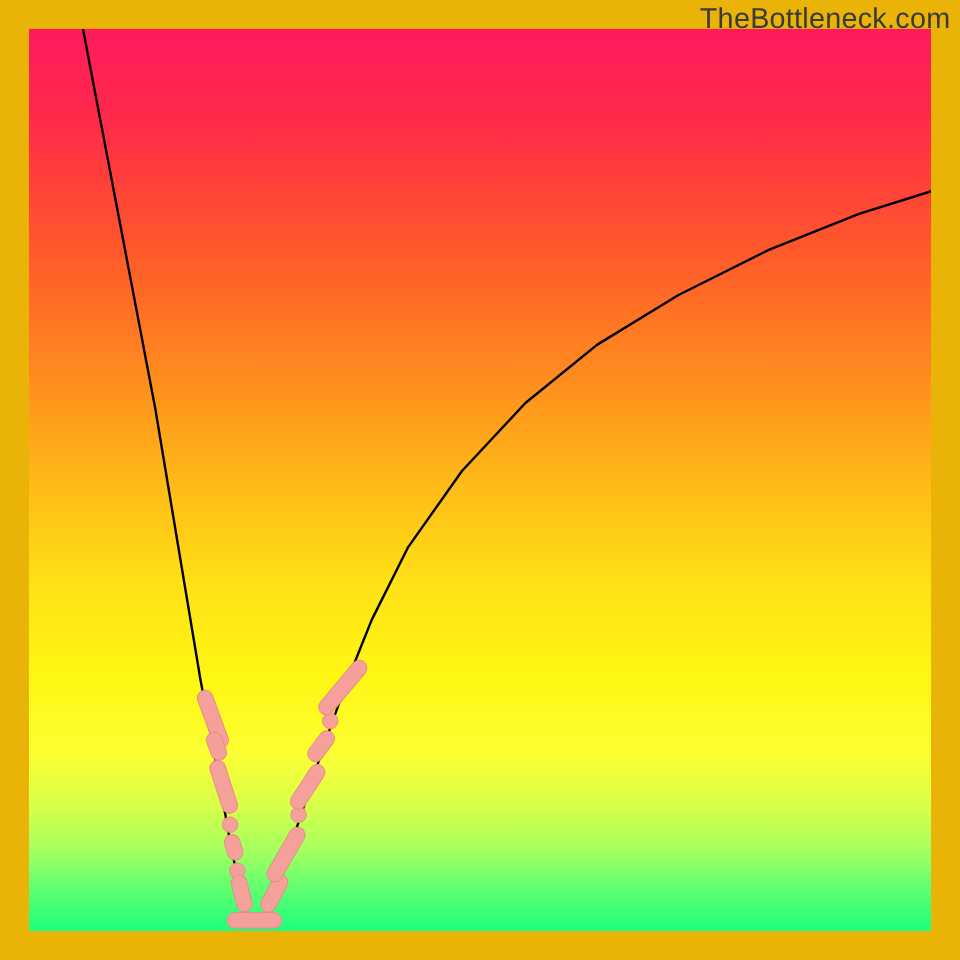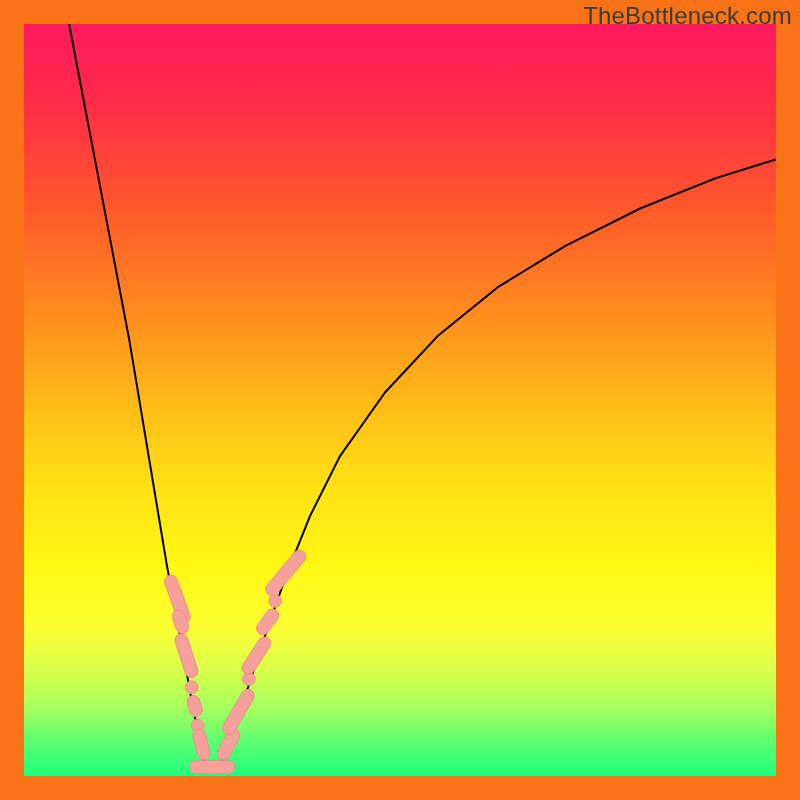--- a/index.html
+++ b/index.html
@@ -10,21 +10,21 @@
     overflow: hidden;
     background: #000;
     font-family: Arial, Helvetica, sans-serif;
   }
   .frame {
     position: absolute;
     top: 0;
     left: 0;
     width: 800px;
     height: 800px;
-    background: #f97316;
+    background: #eab308;
   }
   .plot {
     position: absolute;
     top: 24px;
     left: 24px;
     width: 752px;
     height: 752px;
     overflow: hidden;
   }
   .gradient-fill {

